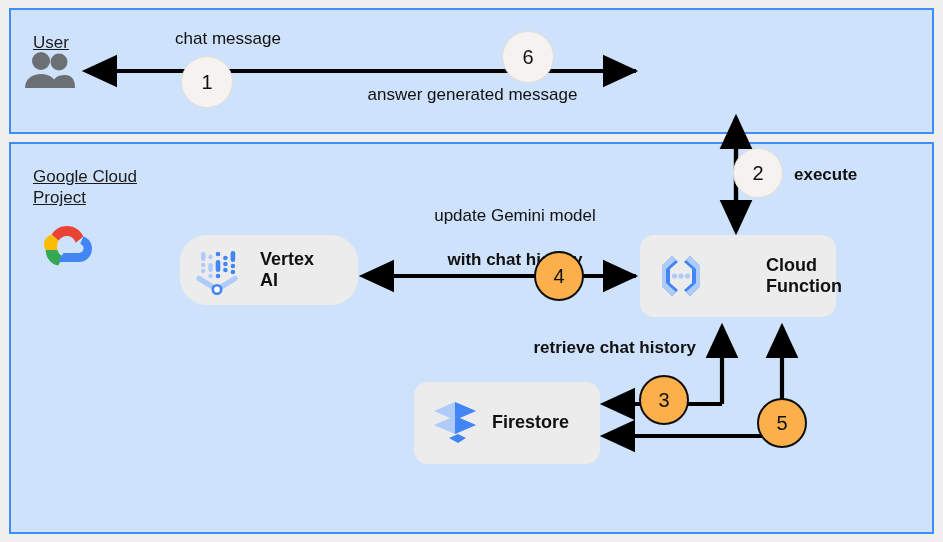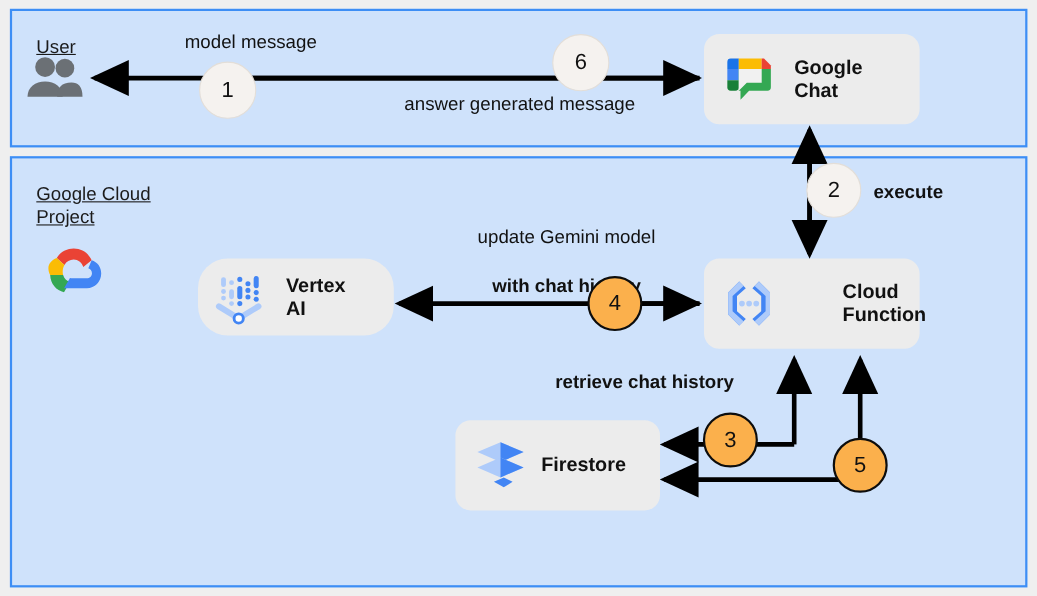--- a/index.html
+++ b/index.html
@@ -85,21 +85,21 @@
     text-align:center;
     white-space:pre-line;
   }
   .fl-reg{font-weight:400;}
   .fl-bold{font-weight:700;}
 
   #lbl-send{left:158px;top:28px;width:140px;}
   #lbl-answer{left:340px;top:84px;width:265px;}
   #lbl-execute{left:794px;top:164px;width:140px;text-align:left;}
   #lbl-prompt{left:400px;top:183px;width:230px;}
-  #lbl-retrieve{left:476px;top:337px;width:220px;}
+  #lbl-retrieve{left:476px;top:337px;width:220px;text-align:right;}
   #lbl-update{left:692px;top:468px;width:200px;}
 
   
   #arrows{position:absolute;left:0;top:0;width:943px;height:542px;pointer-events:none;}
 
   
   .badge{
     position:absolute;
     border-radius:50%;
     display:flex;align-items:center;justify-content:center;
@@ -143,35 +143,20 @@
 
   <div id="icon-gcloud">
     <svg viewBox="0 0 62 52" width="62" height="52">
       <path d="M31 4c7.6 0 13.6 4.4 16.3 10.6l-7.6 6.2C38.2 16.6 35 14 31 14c-3.6 0-6.6 1.9-8.4 4.8l-7-6.3C18.8 7.4 24.4 4 31 4z" fill="#ea4335"></path>
       <path d="M15.6 12.5l7 6.3C21.6 20.5 21 22.6 21 25c0 1.1.1 2.1.4 3.1H9.6C8.6 26.3 8 24 8 21.6c0-3.6 2.9-7.4 7.6-9.1z" fill="#fbbc04"></path>
       <path d="M9.6 28.1h11.8c.9 3.2 3.3 5.5 6.2 6.2l-5.4 9.3C15.2 42.2 9.9 36.4 9.6 28.1z" fill="#34a853"></path>
       <path d="M47.3 14.6C52.6 16.2 56 20.8 56 26.6 56 34 50.2 40 43 40H22.2l5.4-9.3c.7.2 1.5.3 2.3.3h13c2.6 0 4.7-2.1 4.7-4.7 0-2.1-1.4-3.9-3.3-4.5z" fill="#4285f4"></path>
     </svg>
   </div>
 
-  <div class="card" id="card-gchat">
-    <div class="card-icon">
-      <svg viewBox="0 0 48 48" width="50" height="50">
-        <path d="M5 9a3 3 0 0 1 3-3h7v9H5z" fill="#1a73e8"></path>
-        <path d="M5 15h10v10H5z" fill="#4285f4"></path>
-        <path d="M5 25h10v6a3 3 0 0 1-3 3H8a3 3 0 0 1-3-3z" fill="#188038"></path>
-        <path d="M15 6h20v9H15z" fill="#fbbc04"></path>
-        <path d="M35 6h2l6 6v3h-8z" fill="#ea4335"></path>
-        <path d="M43 12v19a3 3 0 0 1-3 3H24l-7.5 8v-8H15V15h28z" fill="#34a853"></path>
-        <path d="M15 15h20v12H22l-7 7z" fill="#f1f1f1"></path>
-      </svg>
-    </div>
-    <div class="card-label">Google
-Chat</div>
-  </div>
 
   <div class="card" id="card-vertex">
     <div class="card-icon">
       <svg viewBox="0 0 56 56" width="56" height="56">
         <g fill="#aecbfa">
           <rect x="9" y="10" width="4.4" height="9" rx="2.2"></rect>
           <circle cx="11.2" cy="23" r="2.2"></circle>
           <circle cx="11.2" cy="29" r="2.2"></circle>
           <circle cx="18.5" cy="15" r="2.2"></circle>
           <rect x="16.3" y="21" width="4.4" height="9" rx="2.2"></rect>
@@ -244,21 +229,21 @@
       <line x1="560" y1="276" x2="634" y2="276" marker-end="url(#ah)"></line>
 
       <path d="M722,404 L722,327" marker-end="url(#ah)"></path>
       <path d="M722,404 L604,404" marker-end="url(#ah)"></path>
 
       <path d="M782,436 L782,327" marker-end="url(#ah)"></path>
       <path d="M782,436 L604,436" marker-end="url(#ah)"></path>
     </g>
   </svg>
 
-  <div class="flow-label fl-reg" id="lbl-send">model message</div>
+  <div class="flow-label fl-reg" id="lbl-send">chat message</div>
   <div class="flow-label fl-reg" id="lbl-answer">answer generated message</div>
   <div class="flow-label fl-bold" id="lbl-execute">execute</div>
   <div class="flow-label" id="lbl-prompt">
     <span class="fl-reg">update Gemini model</span><br>
     <span class="fl-bold">with chat history</span>
   </div>
   <div class="flow-label fl-bold" id="lbl-retrieve">retrieve chat history</div>
 
   <div class="badge white" id="badge-1">1</div>
   <div class="badge white" id="badge-6">6</div>

